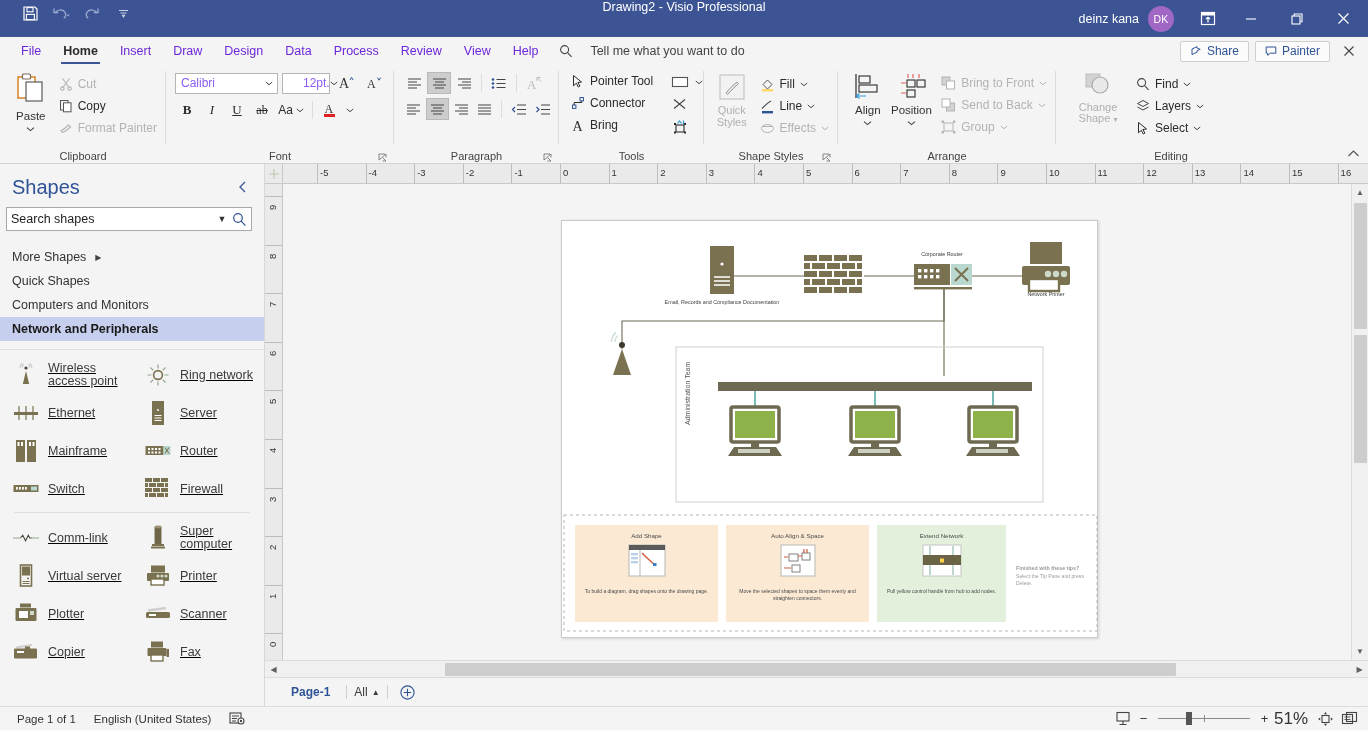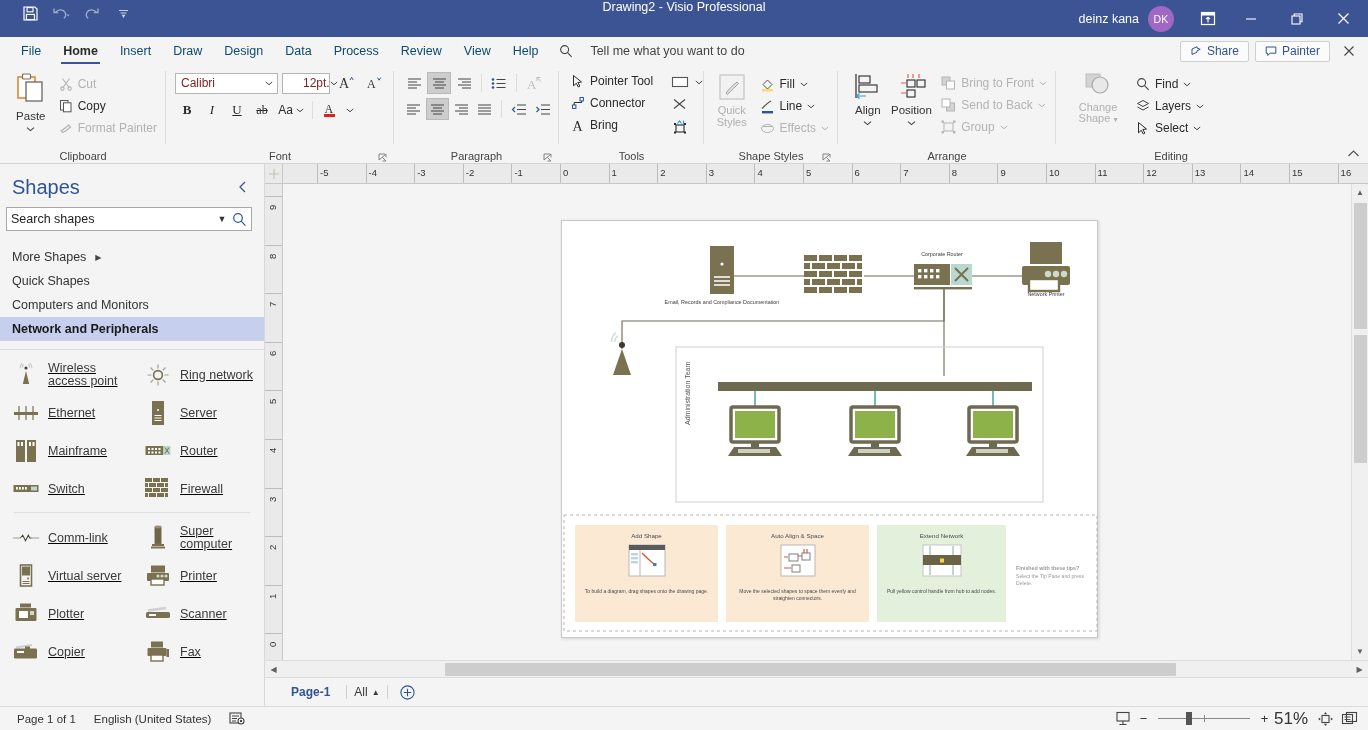--- a/index.html
+++ b/index.html
@@ -43,21 +43,21 @@
     color: #fff;
   }
 
   
   .tabbar {
     height: 28px; background: #f4f4f4; display: flex; align-items: flex-end;
     position: relative; flex: none;
   }
   .tabs { display: flex; align-items: flex-end; height: 28px; padding-left: 10px; }
   .tab {
-    font-size: 12.5px; color: #0c4a6e; padding: 0 11px; height: 28px;
+    font-size: 12.5px; color: #6d28d9; padding: 0 11px; height: 28px;
     display: flex; align-items: center; position: relative; white-space: nowrap;
   }
   .tab.active { color: #2b2b2b; font-weight: bold; }
   .tab.active::after {
     content: ""; position: absolute; left: 9px; right: 9px; bottom: 1px; height: 2.5px; background: #3c5494;
   }
   .tellme {
     display: flex; align-items: center; gap: 17px; margin-left: 10px; height: 28px;
     font-size: 12.5px; color: #444; font-style: italic;
   }
@@ -97,21 +97,21 @@
     display: flex; align-items: center; gap: 5px; height: 22px; font-size: 12px; color: #2b2b2b;
     padding: 0 4px; white-space: nowrap;
   }
   .small-btn.disabled { color: #b3b3b3; }
   .icon { display: inline-flex; align-items: center; justify-content: center; flex: none; }
 
   
   .font-row1 { display: flex; align-items: center; gap: 4px; margin-bottom: 5px; }
   .combo {
     height: 21px; border: 1px solid #b5b5b5; background: #fff; display: flex; align-items: center;
-    font-size: 12px; color: #7f1d1d; padding: 0 4px 0 5px;
+    font-size: 12px; color: #8b5cf6; padding: 0 4px 0 5px;
   }
   .combo .cv { flex: 1; }
   .fname { width: 103px; }
   .fsize { width: 48px; padding-left: 20px; }
   .sqbtn {
     width: 24px; height: 22px; display: flex; align-items: center; justify-content: center;
     font-size: 12.5px; color: #2b2b2b;
   }
   .font-row2 { display: flex; align-items: center; gap: 1px; }
   .vsep { width: 1px; height: 18px; background: #dcdcdc; margin: 0 4px; }

